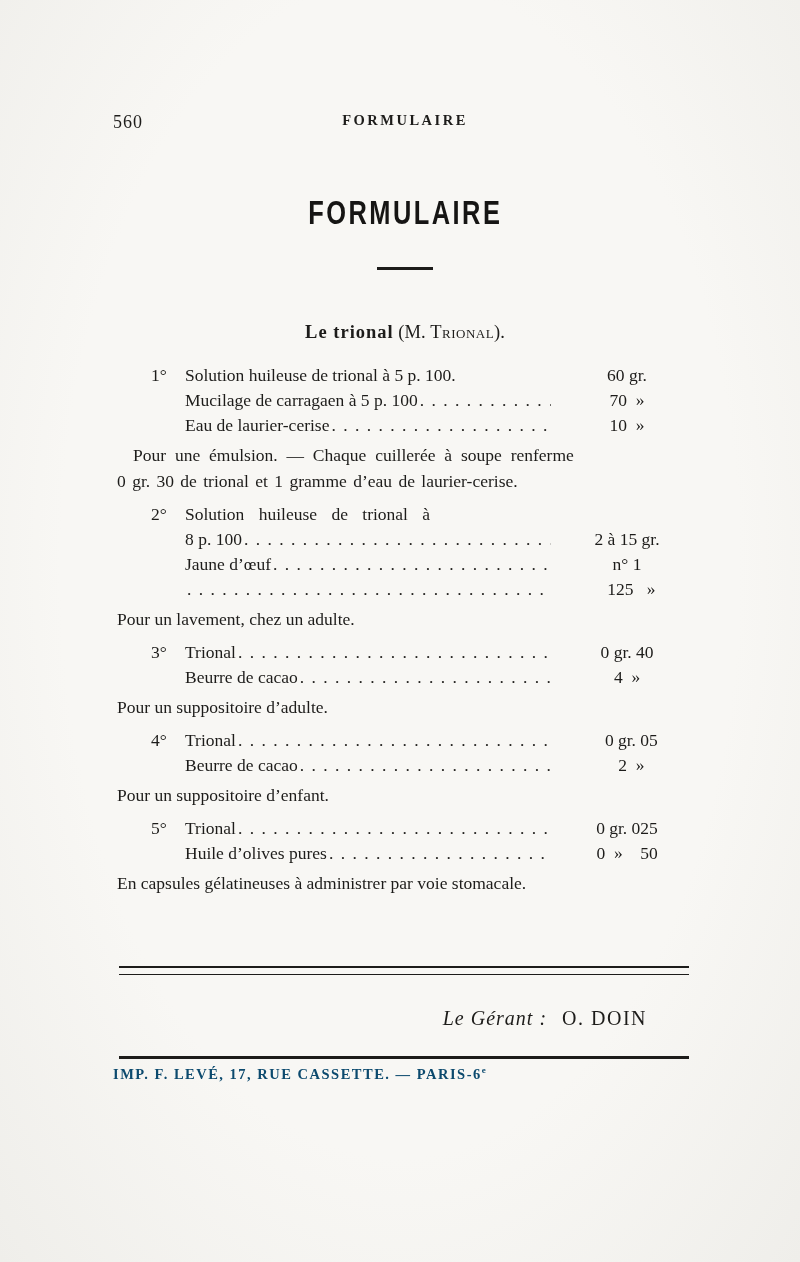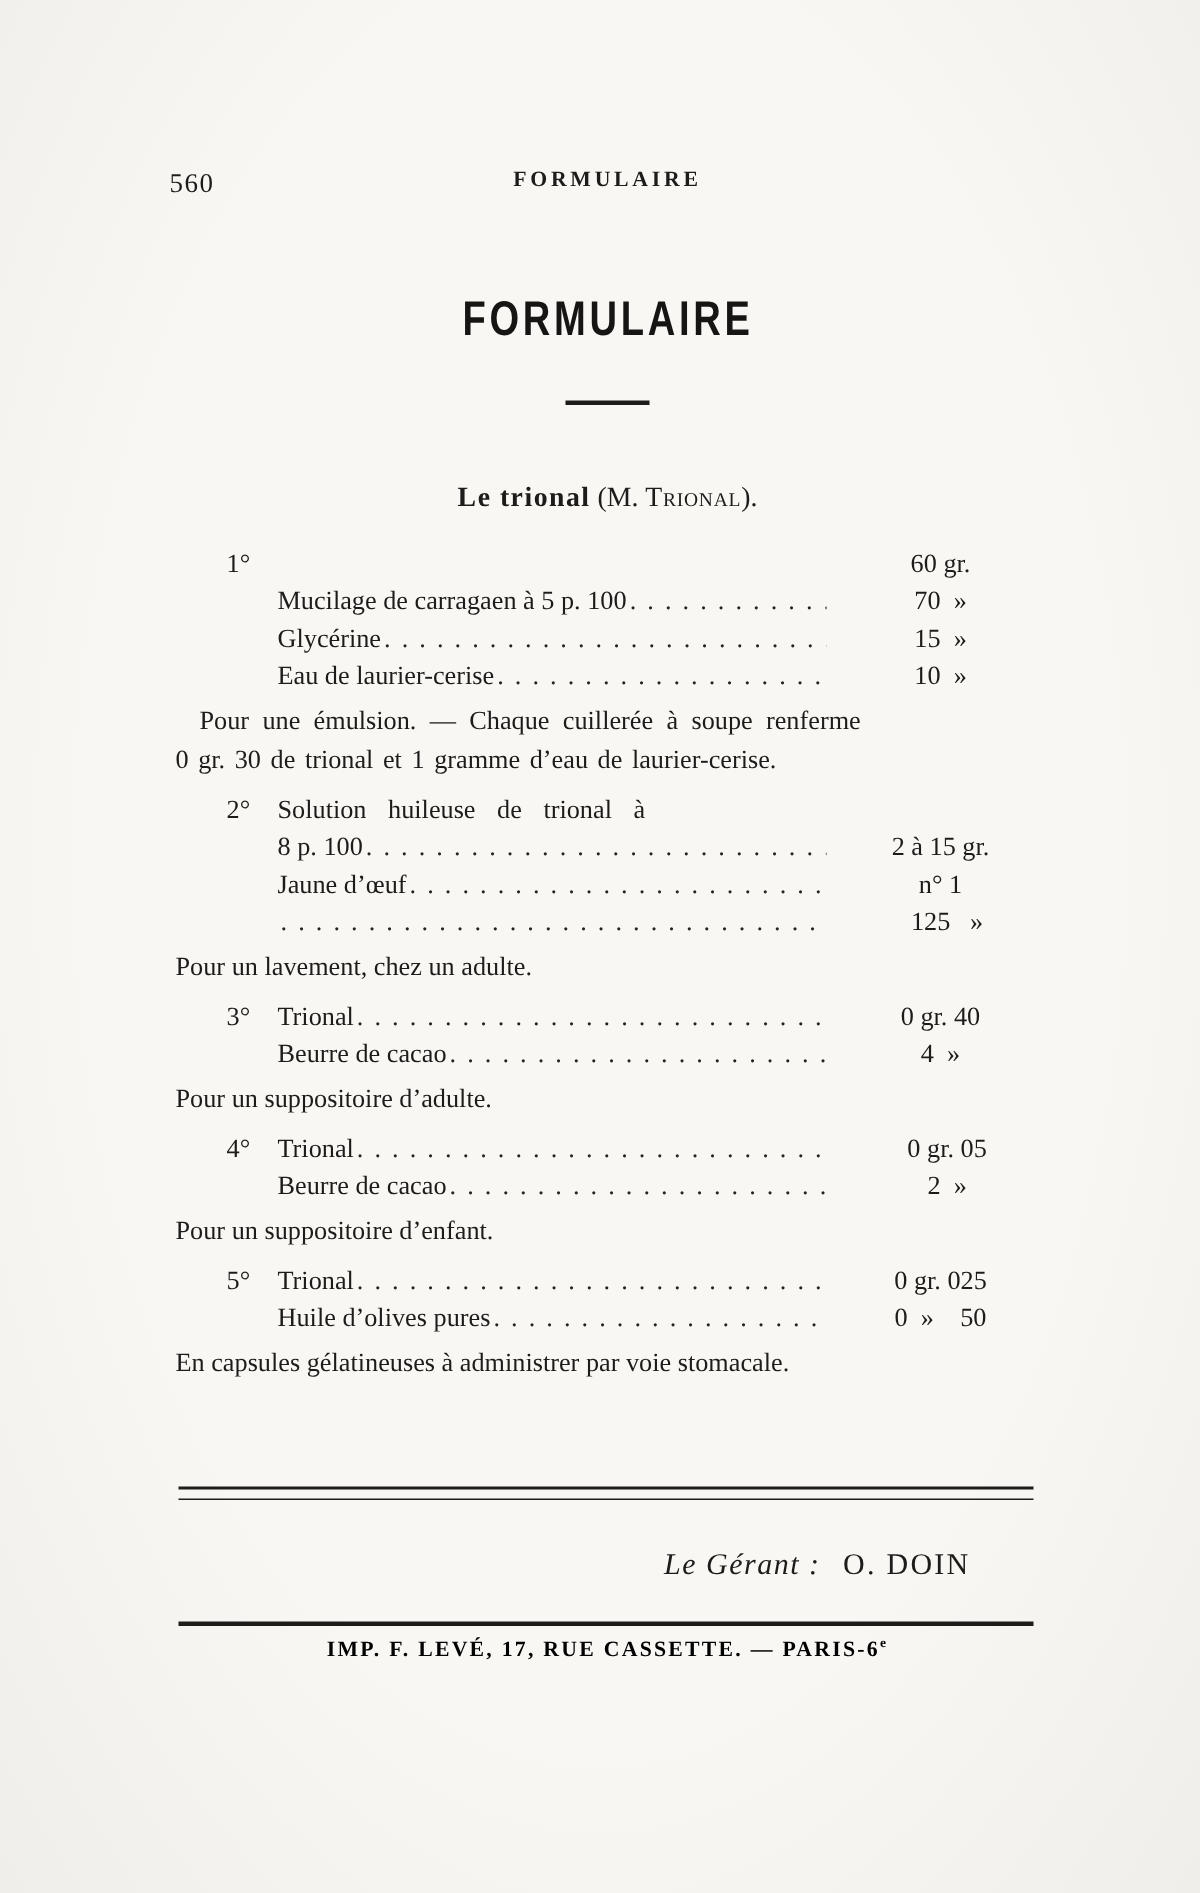--- a/index.html
+++ b/index.html
@@ -57,21 +57,21 @@
   .note .nline.wide{word-spacing:4.5px;}
   .note .nline.wide2{word-spacing:2px;}
   .note-gap{margin-top:8px;}
 
   
   .doubrule{margin-top:70px;height:6px;border-top:2.5px solid #1d1c1a;border-bottom:1.5px solid #1d1c1a;margin-left:6px;margin-right:8px;}
   .gerant{margin-top:32px;text-align:right;padding-right:50px;font-size:20px;}
   .gerant .ital{font-style:italic;letter-spacing:1px;}
   .gerant .name{letter-spacing:1.5px;margin-left:10px;}
   .imprule{margin-top:26px;height:2.5px;background:#1d1c1a;margin-left:6px;margin-right:8px;}
-  .imprint{margin-top:6px;text-align:center;font-size:14.5px;font-weight:700;letter-spacing:1.5px;color:#000000;}
+  .imprint{margin-top:6px;font-size:14.5px;font-weight:700;letter-spacing:1.5px;color:#0c4a6e;}
   .imprint sup{font-size:9px;vertical-align:super;}
 </style>
 </head>
 <body>
 
 <div class="sheet">
   <div class="content">
 
     <div class="pagehead">
       <span class="pageno">560</span>
@@ -83,34 +83,29 @@
     </div>
     <div class="titlerule"></div>
 
     <div class="sectionhead">
       <span class="bold">Le trional</span><span> (M. </span><span class="sc">Trional</span><span>).</span>
     </div>
 
     <div class="recipe">
       <div class="item">
         <span class="num">1°</span>
+        <span class="lbl">Solution huileuse de trional à 5 p. 100.</span>
         <span class="leader noleader"></span>
         <span class="val">60 gr.</span>
       </div>
       <div class="item">
         <span class="num"></span>
         <span class="lbl">Mucilage de carragaen à 5 p. 100</span>
         <span class="leader"></span>
         <span class="val">70  »</span>
-      </div>
-      <div class="item">
-        <span class="num"></span>
-        <span class="lbl">Glycérine</span>
-        <span class="leader"></span>
-        <span class="val">15  »</span>
       </div>
       <div class="item">
         <span class="num"></span>
         <span class="lbl">Eau de laurier-cerise</span>
         <span class="leader"></span>
         <span class="val">10  »</span>
       </div>
       <div class="note">
         <span class="nline first-indent wide">Pour une émulsion. — Chaque cuillerée à soupe renferme</span>
         <span class="nline wide2">0 gr. 30 de trional et 1 gramme d’eau de laurier-cerise.</span>

